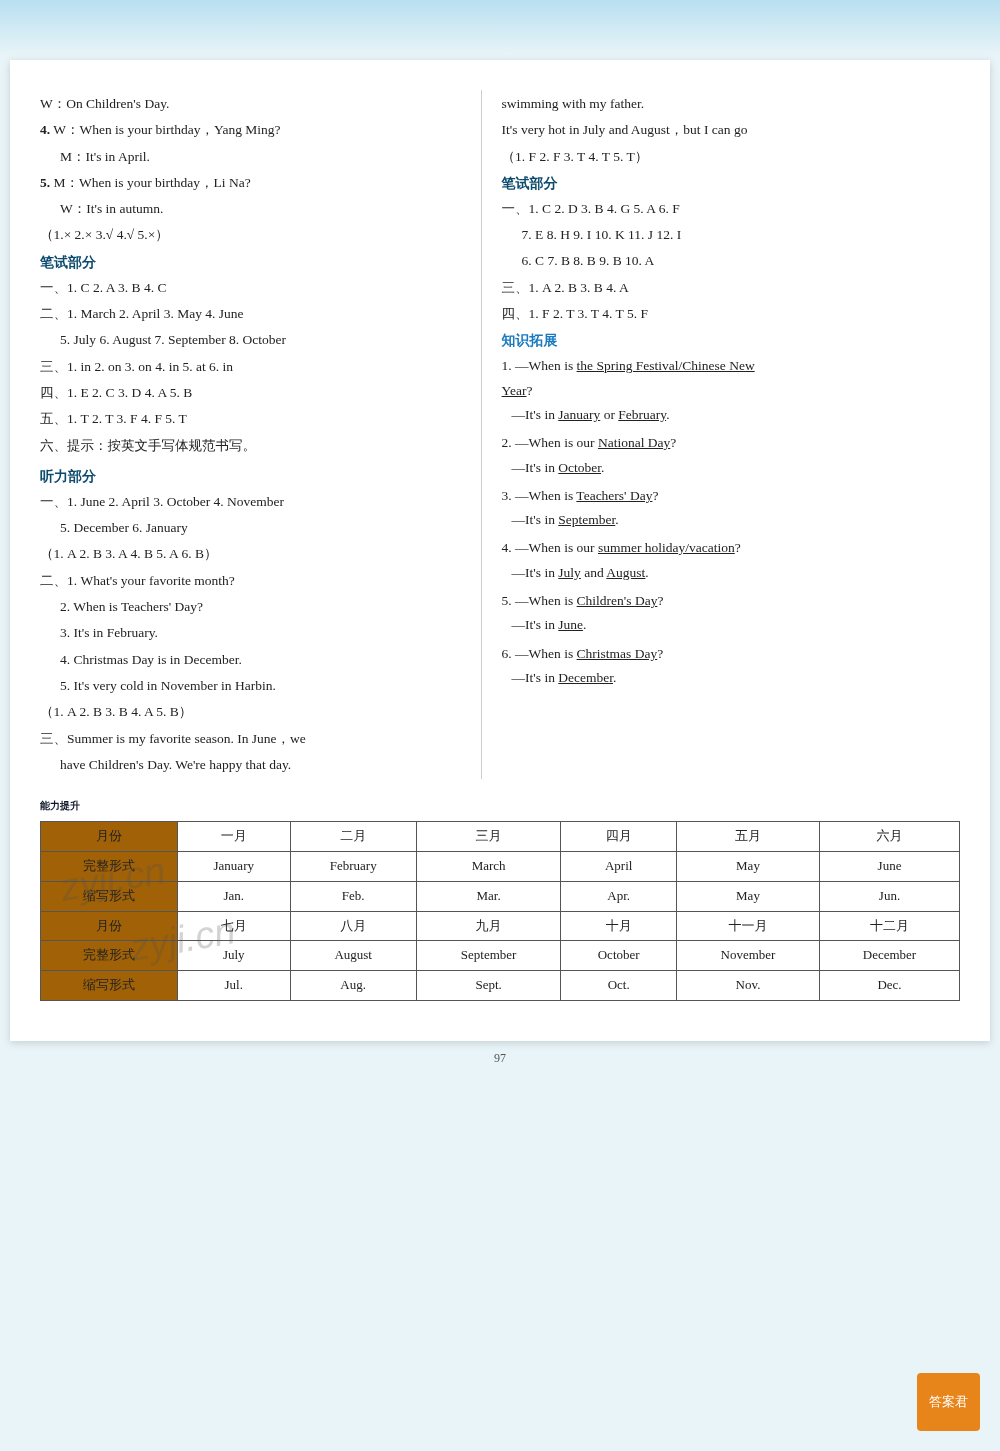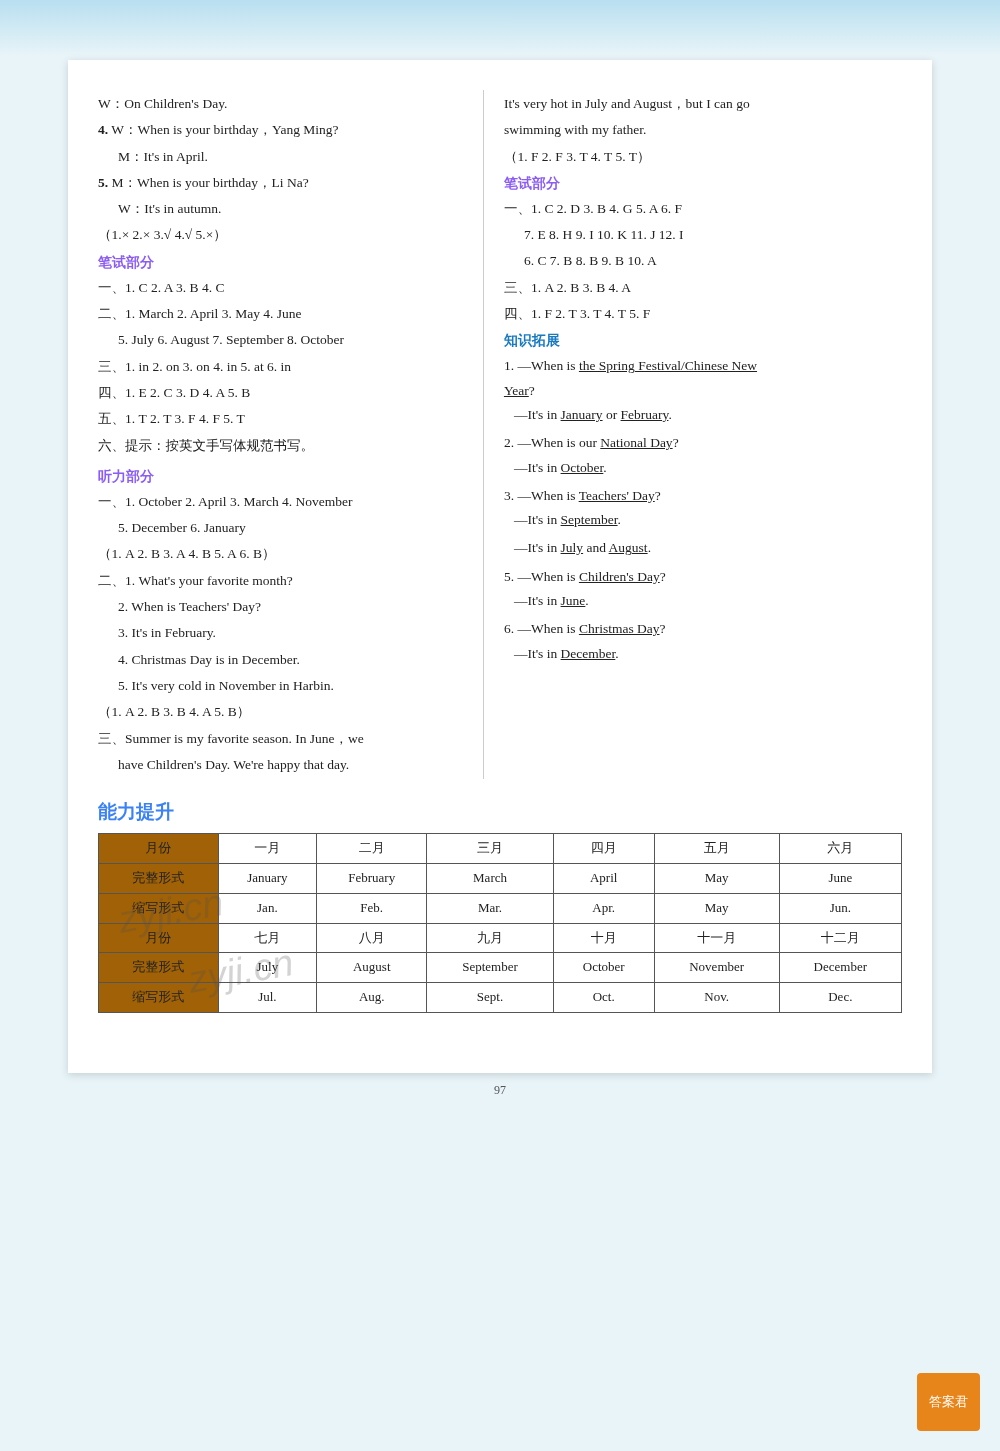--- a/index.html
+++ b/index.html
@@ -6,24 +6,24 @@
     body {
       width: 1000px;
       min-height: 1451px;
       background: #e8f4f8;
       font-family: "SimSun", "宋体", serif;
       font-size: 14px;
       color: #222;
       position: relative;
     }
     .page {
-      width: 864px;
+      width: 980px;
       margin: 60px auto 0;
       background: #fff;
-      padding: 30px 30px 60px;
+      padding: 30px 30px 40px;
       position: relative;
       box-shadow: 0 2px 8px rgba(0,0,0,0.15);
     }
     .two-col {
       display: flex;
       gap: 0;
     }
     .col-left {
       width: 48%;
       padding-right: 20px;
@@ -37,21 +37,21 @@
       color: #1a7abf;
       font-weight: bold;
       text-align: center;
       margin: 10px 0 6px;
       font-size: 15px;
     }
     .part-label {
       font-weight: bold;
       font-size: 14px;
       margin: 6px 0 4px;
-      color: #8b5cf6;
+      color: #0c4a6e;
     }
     .answer-line {
       margin: 2px 0;
       line-height: 1.8;
       font-size: 13.5px;
     }
     .answer-line.indent {
       margin-left: 20px;
     }
     .blue-text {
@@ -72,23 +72,23 @@
       font-size: 13.5px;
       line-height: 1.8;
       margin-left: 10px;
     }
 
     
     .ability-section {
       margin-top: 20px;
     }
     .ability-title {
-      color: #3b82f6;
+      color: #0f172a;
       font-weight: bold;
-      font-size: 19px;
+      font-size: 10px;
       margin-bottom: 8px;
     }
     .months-table {
       border-collapse: collapse;
       width: 100%;
       font-size: 13px;
     }
     .months-table td, .months-table th {
       border: 1px solid #555;
       padding: 4px 6px;
@@ -169,40 +169,40 @@
       <div class="answer-line indent">5. July  6. August  7. September  8. October</div>
       <div class="answer-line">三、1. in  2. on  3. on  4. in  5. at  6. in</div>
       <div class="answer-line">四、1. E   2. C  3. D  4. A  5. B</div>
       <div class="answer-line">五、1. T  2. T  3. F  4. F  5. T</div>
       <div class="answer-line">六、提示：按英文手写体规范书写。</div>
 
       <div class="section-header"></div>
 
       <div class="part-label">听力部分</div>
 
-      <div class="answer-line">一、1. October   2. April   3. March   4. November</div>
+      <div class="answer-line">一、1. June   2. April   3. October   4. November</div>
       <div class="answer-line indent">5. December   6. January</div>
       <div class="answer-line">（1. A  2. B  3. A  4. B  5. A  6. B）</div>
 
       <div class="answer-line">二、1. What's your favorite month?</div>
       <div class="answer-line indent">2. When is Teachers' Day?</div>
       <div class="answer-line indent">3. It's in February.</div>
       <div class="answer-line indent">4. Christmas Day is in December.</div>
       <div class="answer-line indent">5. It's very cold in November in Harbin.</div>
       <div class="answer-line">（1. A  2. B  3. B  4. A  5. B）</div>
 
       <div class="answer-line">三、Summer is my favorite season. In June，we</div>
       <div class="answer-line indent">have Children's Day. We're happy that day.</div>
 
     </div>
 
     <div class="col-right">
 
+      <div class="answer-line">swimming with my father.</div>
       <div class="answer-line">It's very hot in July and August，but I can go</div>
-      <div class="answer-line">swimming with my father.</div>
       <div class="answer-line">（1. F  2. F  3. T  4. T  5. T）</div>
 
       <div class="part-label">笔试部分</div>
 
       <div class="answer-line">一、1. C  2. D  3. B  4. G  5. A  6. F</div>
       <div class="answer-line indent">7. E  8. H  9. I   10. K  11. J  12. I</div>
       <div class="answer-line indent">6. C  7. B  8. B  9. B  10. A</div>
       <div class="answer-line">三、1. A  2. B  3. B  4. A</div>
       <div class="answer-line">四、1. F  2. T  3. T  4. T  5. F</div>
 
@@ -218,20 +218,21 @@
         <div class="q">2. —When is our <span class="underline">National Day</span>?</div>
         <div class="a">—It's in <span class="underline">October</span>.</div>
       </div>
 
       <div class="qa-block">
         <div class="q">3. —When is <span class="underline">Teachers' Day</span>?</div>
         <div class="a">—It's in <span class="underline">September</span>.</div>
       </div>
 
       <div class="qa-block">
+        <div class="q">4. —When is our <span class="underline">summer holiday/vacation</span>?</div>
         <div class="a">—It's in <span class="underline">July</span> and <span class="underline">August</span>.</div>
       </div>
 
       <div class="qa-block">
         <div class="q">5. —When is <span class="underline">Children's Day</span>?</div>
         <div class="a">—It's in <span class="underline">June</span>.</div>
       </div>
 
       <div class="qa-block">
         <div class="q">6. —When is <span class="underline">Christmas Day</span>?</div>

